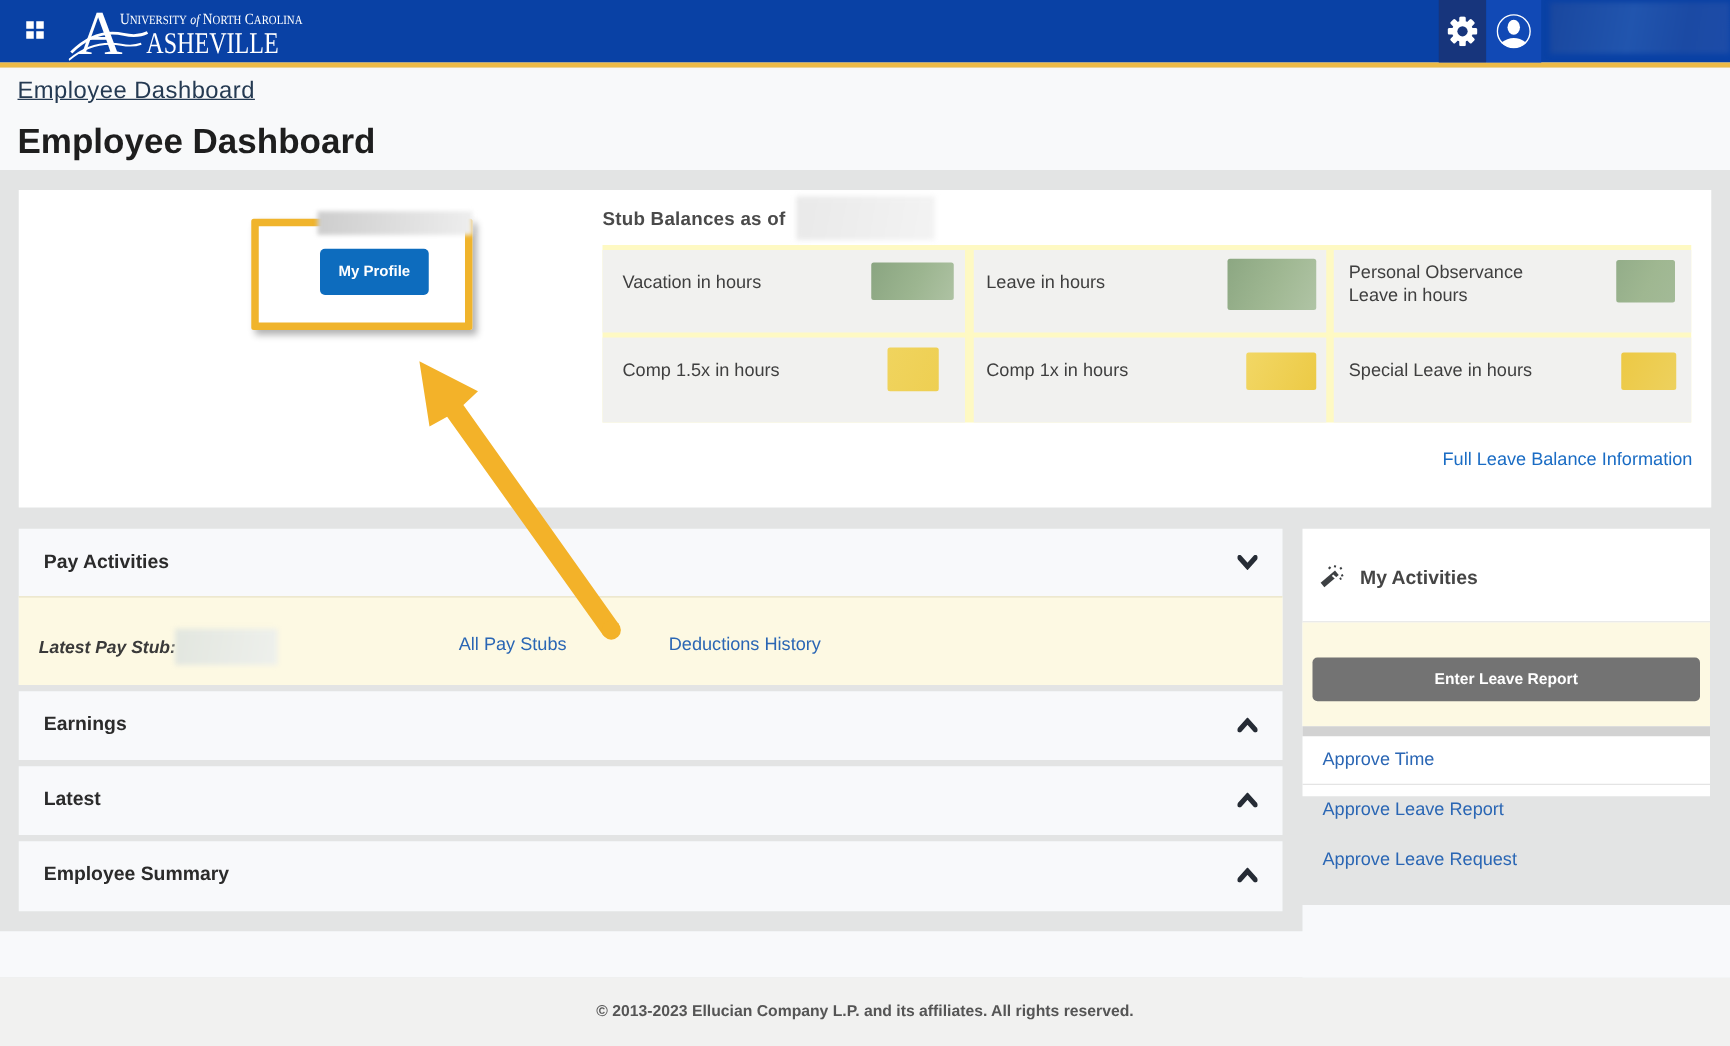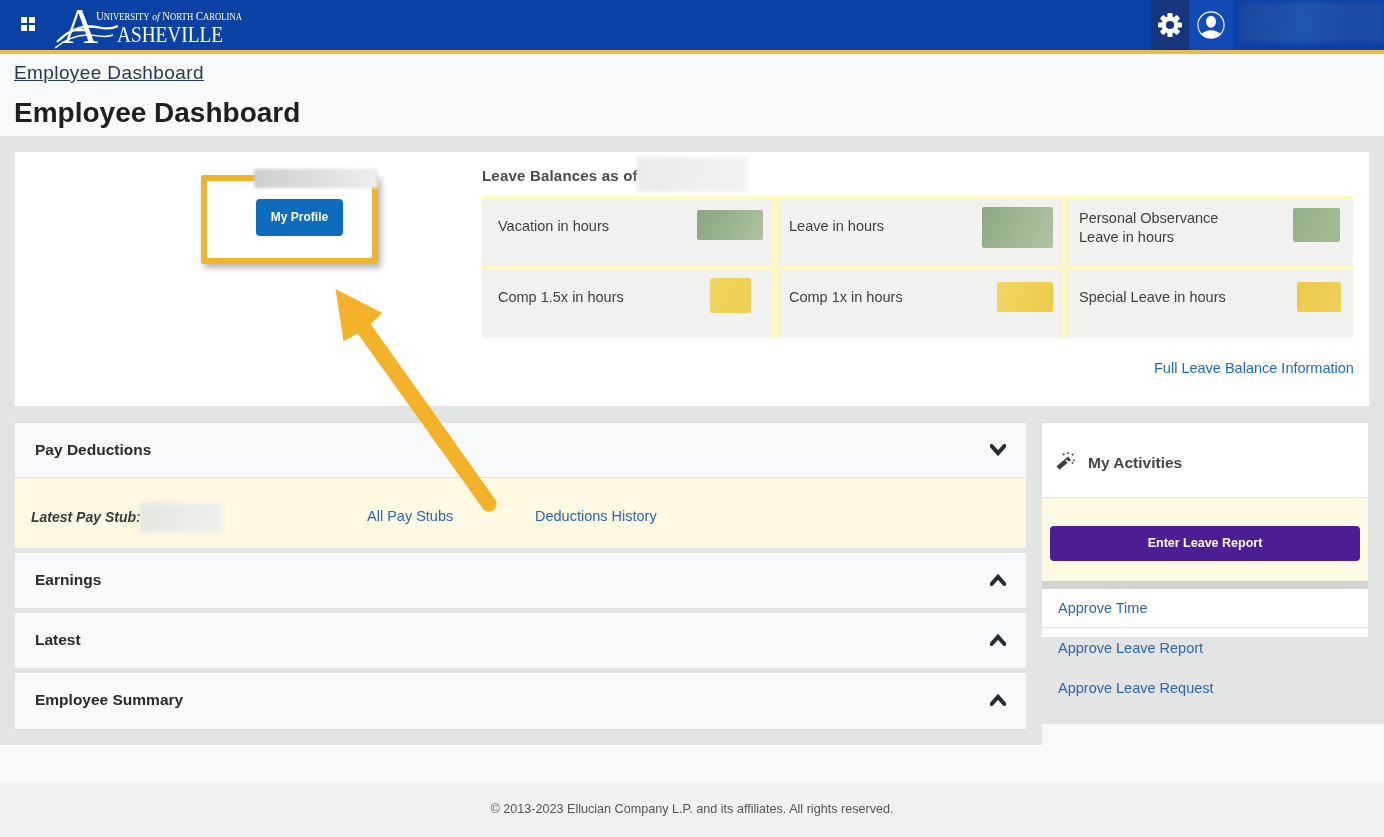--- a/index.html
+++ b/index.html
@@ -5,21 +5,21 @@
 * { margin:0; padding:0; box-sizing:border-box; }
 body { width:1384px; height:837px; font-family:"Liberation Sans", sans-serif; background:#e3e4e4; overflow:hidden; }
 #page { position:relative; width:1384px; height:837px; }
 .abs { position:absolute; }
 
 #nav { left:0; top:0; width:1384px; height:50px; background:#0941a5; }
 #goldbar { left:0; top:50px; width:1384px; height:4px; background:#ecba47; }
 #crumbband { left:0; top:54px; width:1384px; height:82px; background:#f8f9fa; }
 #lightband { left:0; top:745px; width:1384px; height:37px; background:#f8f9fb; }
 #footer { left:0; top:782px; width:1384px; height:55px; background:#f1f1f0; }
-#footer div { text-align:center; margin-top:20px; font-size:12.6px; color:#555; }
+#footer div { text-align:center; margin-top:20px; font-size:12.6px; color:#555;font-weight:bold; }
 
 #gearsq { left:1151px; top:0; width:38px; height:50px; background:#17357c; }
 #usersq { left:1189px; top:0; width:44px; height:50px; background:#1149b5; }
 #unameblur { left:1240px; top:2px; width:144px; height:41px;
   background:linear-gradient(100deg,#19479f,#2155ae 45%,#1b4aa4 75%,#1d4ca8); filter:blur(2px); }
 
 .gsq { position:absolute; width:6px; height:6px; background:#fff; }
 
 #crumb { left:14px; top:62px; font-size:19px; letter-spacing:0.4px; color:#253a52; text-decoration:underline; }
 #h1 { left:14px; top:97px; font-size:28px; font-weight:bold; color:#1e1e1e; }
@@ -52,21 +52,21 @@
 #fulllink { left:1154px; top:360px; font-size:14.5px; color:#1a6cc4; }
 
 #lps { left:16px; top:31px; font-size:14px; font-weight:bold; color:#3a3a3a;font-style:italic; }
 #lpsblur { left:125px; top:25px; width:82px; height:29px; background:linear-gradient(100deg,#e2e6df,#eef0ec); filter:blur(2px); }
 .paylink { position:absolute; top:30px; font-size:14.5px; color:#2a66b4; }
 
 #wandwrap { left:14px; top:29px; }
 #myacttitle { left:46px; top:31px; font-size:15.5px; font-weight:bold; color:#454545; }
 #myactsep { left:0; top:74px; width:326px; height:1px; background:#e4e4e4; }
 #myactyellow { left:0; top:75px; width:326px; height:83px; background:#fdf9e3; }
-#elr { left:8px; top:28px; width:310px; height:35px; background:#4c1d95; border-radius:4px;
+#elr { left:8px; top:28px; width:310px; height:35px; background:#737373; border-radius:4px;
   color:#fff; font-size:12.5px; font-weight:bold; text-align:center; line-height:35px; }
 #graybar { left:0; top:158px; width:326px; height:8px; background:#d2d2d2; }
 .actlink { position:absolute; left:16px; font-size:14.5px; color:#2a66b4; }
 .actsep { position:absolute; left:0; width:326px; height:1px; background:#e4e4e4; }
 </style>
 </head>
 <body>
 <div id="page">
   <div class="abs" id="crumbband"></div>
   <div class="abs" id="lightband"></div>
@@ -106,21 +106,21 @@
     <ellipse cx="14" cy="10.8" rx="5" ry="6" fill="#fff"></ellipse>
     <path d="M3.8 23.2 Q14 15.5 24.2 23.2 Q19.8 27 14 27 Q8.2 27 3.8 23.2 Z" fill="#fff"></path>
   </svg>
   <div class="abs" id="crumb">Employee Dashboard</div>
   <div class="abs" id="h1">Employee Dashboard</div>
 
   <div class="abs" id="bigcard"></div>
   <div class="abs" id="callout"></div>
   <div class="abs" id="nameblur"></div>
   <div class="abs" id="myprofile">My Profile</div>
-  <div class="abs" id="lbtitle">Leave Balances as of</div>
+  <div class="abs" id="lbtitle">Stub Balances as of</div>
   <div class="abs" id="dateblur"></div>
   <div class="abs" id="lbtable">
     <div class="cell" style="left:0;top:4px;width:290px;height:66px;"></div>
     <div class="cell" style="left:297px;top:4px;width:282px;height:66px;"></div>
     <div class="cell" style="left:585px;top:4px;width:286px;height:66px;"></div>
     <div class="cell" style="left:0;top:74px;width:290px;height:68px;"></div>
     <div class="cell" style="left:297px;top:74px;width:282px;height:68px;"></div>
     <div class="cell" style="left:585px;top:74px;width:286px;height:68px;"></div>
     <div class="celltext" style="top:22px;">Vacation in hours</div>
     <div class="celltext" style="left:307px;top:22px;">Leave in hours</div>
@@ -131,21 +131,21 @@
     <div class="valbox" style="left:215px;top:14px;width:66px;height:30px;background:linear-gradient(115deg,#8aa581,#9cb590 55%,#aec2a3);"></div>
     <div class="valbox" style="left:500px;top:11px;width:71px;height:41px;background:linear-gradient(115deg,#8ca782,#a0b893 55%,#b0c4a5);"></div>
     <div class="valbox" style="left:811px;top:12px;width:47px;height:34px;background:linear-gradient(115deg,#93ad89,#9fb791 55%,#a3ba97);"></div>
     <div class="valbox" style="left:228px;top:82px;width:41px;height:35px;background:linear-gradient(115deg,#f0d45e,#eecf52);"></div>
     <div class="valbox" style="left:515px;top:86px;width:56px;height:30px;background:linear-gradient(115deg,#f2d765,#ecca45);"></div>
     <div class="valbox" style="left:815px;top:86px;width:44px;height:30px;background:linear-gradient(115deg,#edc944,#edd15e);"></div>
   </div>
   <div class="abs" id="fulllink">Full Leave Balance Information</div>
 
   <div class="abs acc" id="acc1">
-      <div class="acctitle">Pay Deductions</div>
+      <div class="acctitle">Pay Activities</div>
     <svg class="chev" width="16" height="12" viewBox="0 0 16 12">
         <path d="M1.6 2 L8 9.2 L14.4 2" stroke="#262c35" stroke-width="4" fill="none" stroke-linecap="round"></path>
       </svg>
   </div>
   <div class="abs" id="payrow">
     <div class="abs" id="lps">Latest Pay Stub:</div>
     <div class="abs" id="lpsblur"></div>
     <div class="paylink" style="left:352px;">All Pay Stubs</div>
     <div class="paylink" style="left:520px;">Deductions History</div>
   </div>

